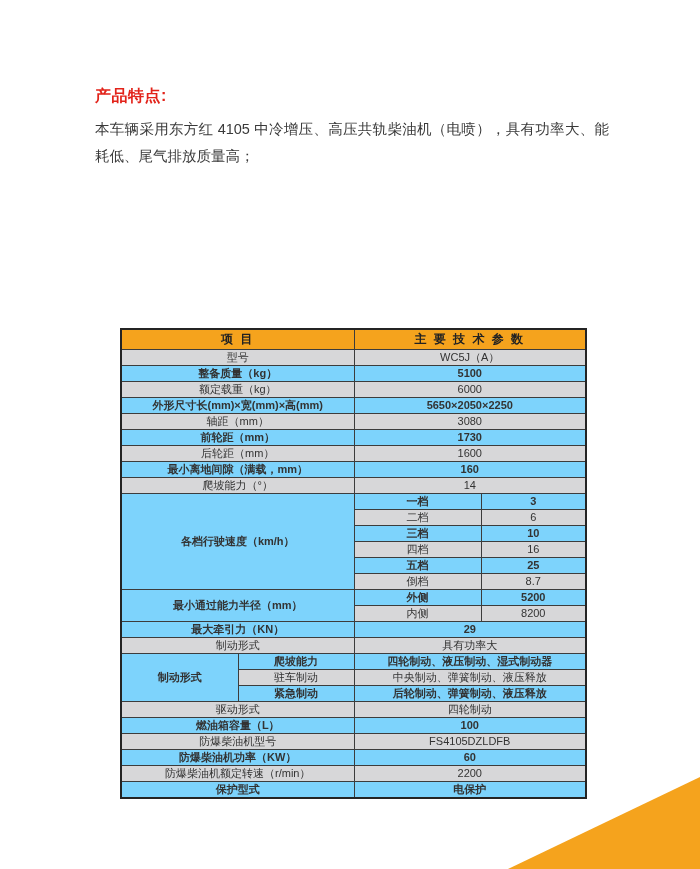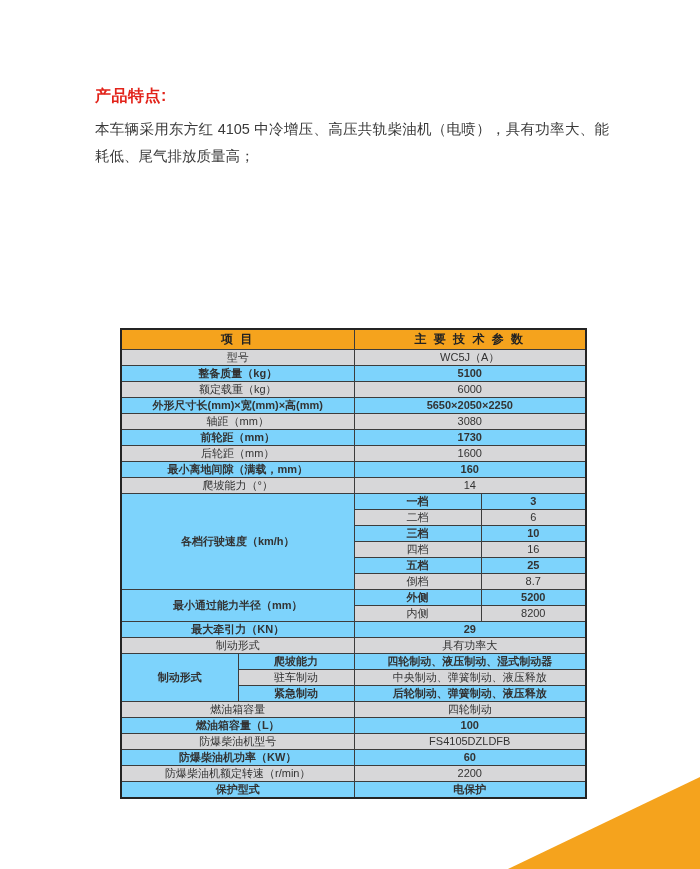--- a/index.html
+++ b/index.html
@@ -187,21 +187,21 @@
         </tr>
         <tr>
           <td class="cell-gray">驻车制动</td>
           <td colspan="2" class="cell-gray">中央制动、弹簧制动、液压释放</td>
         </tr>
         <tr>
           <td class="cell-white">紧急制动</td>
           <td colspan="2" class="cell-white">后轮制动、弹簧制动、液压释放</td>
         </tr>
         <tr>
-          <td colspan="2" class="cell-gray">燃油箱容量</td>
+          <td colspan="2" class="cell-gray">驱动形式</td>
           <td colspan="2" class="cell-gray">四轮制动</td>
         </tr>
         <tr>
           <td colspan="2" class="cell-white">燃油箱容量（L）</td>
           <td colspan="2" class="cell-white">100</td>
         </tr>
         <tr>
           <td colspan="2" class="cell-gray">防爆柴油机型号</td>
           <td colspan="2" class="cell-gray">FS4105DZLDFB</td>
         </tr>

